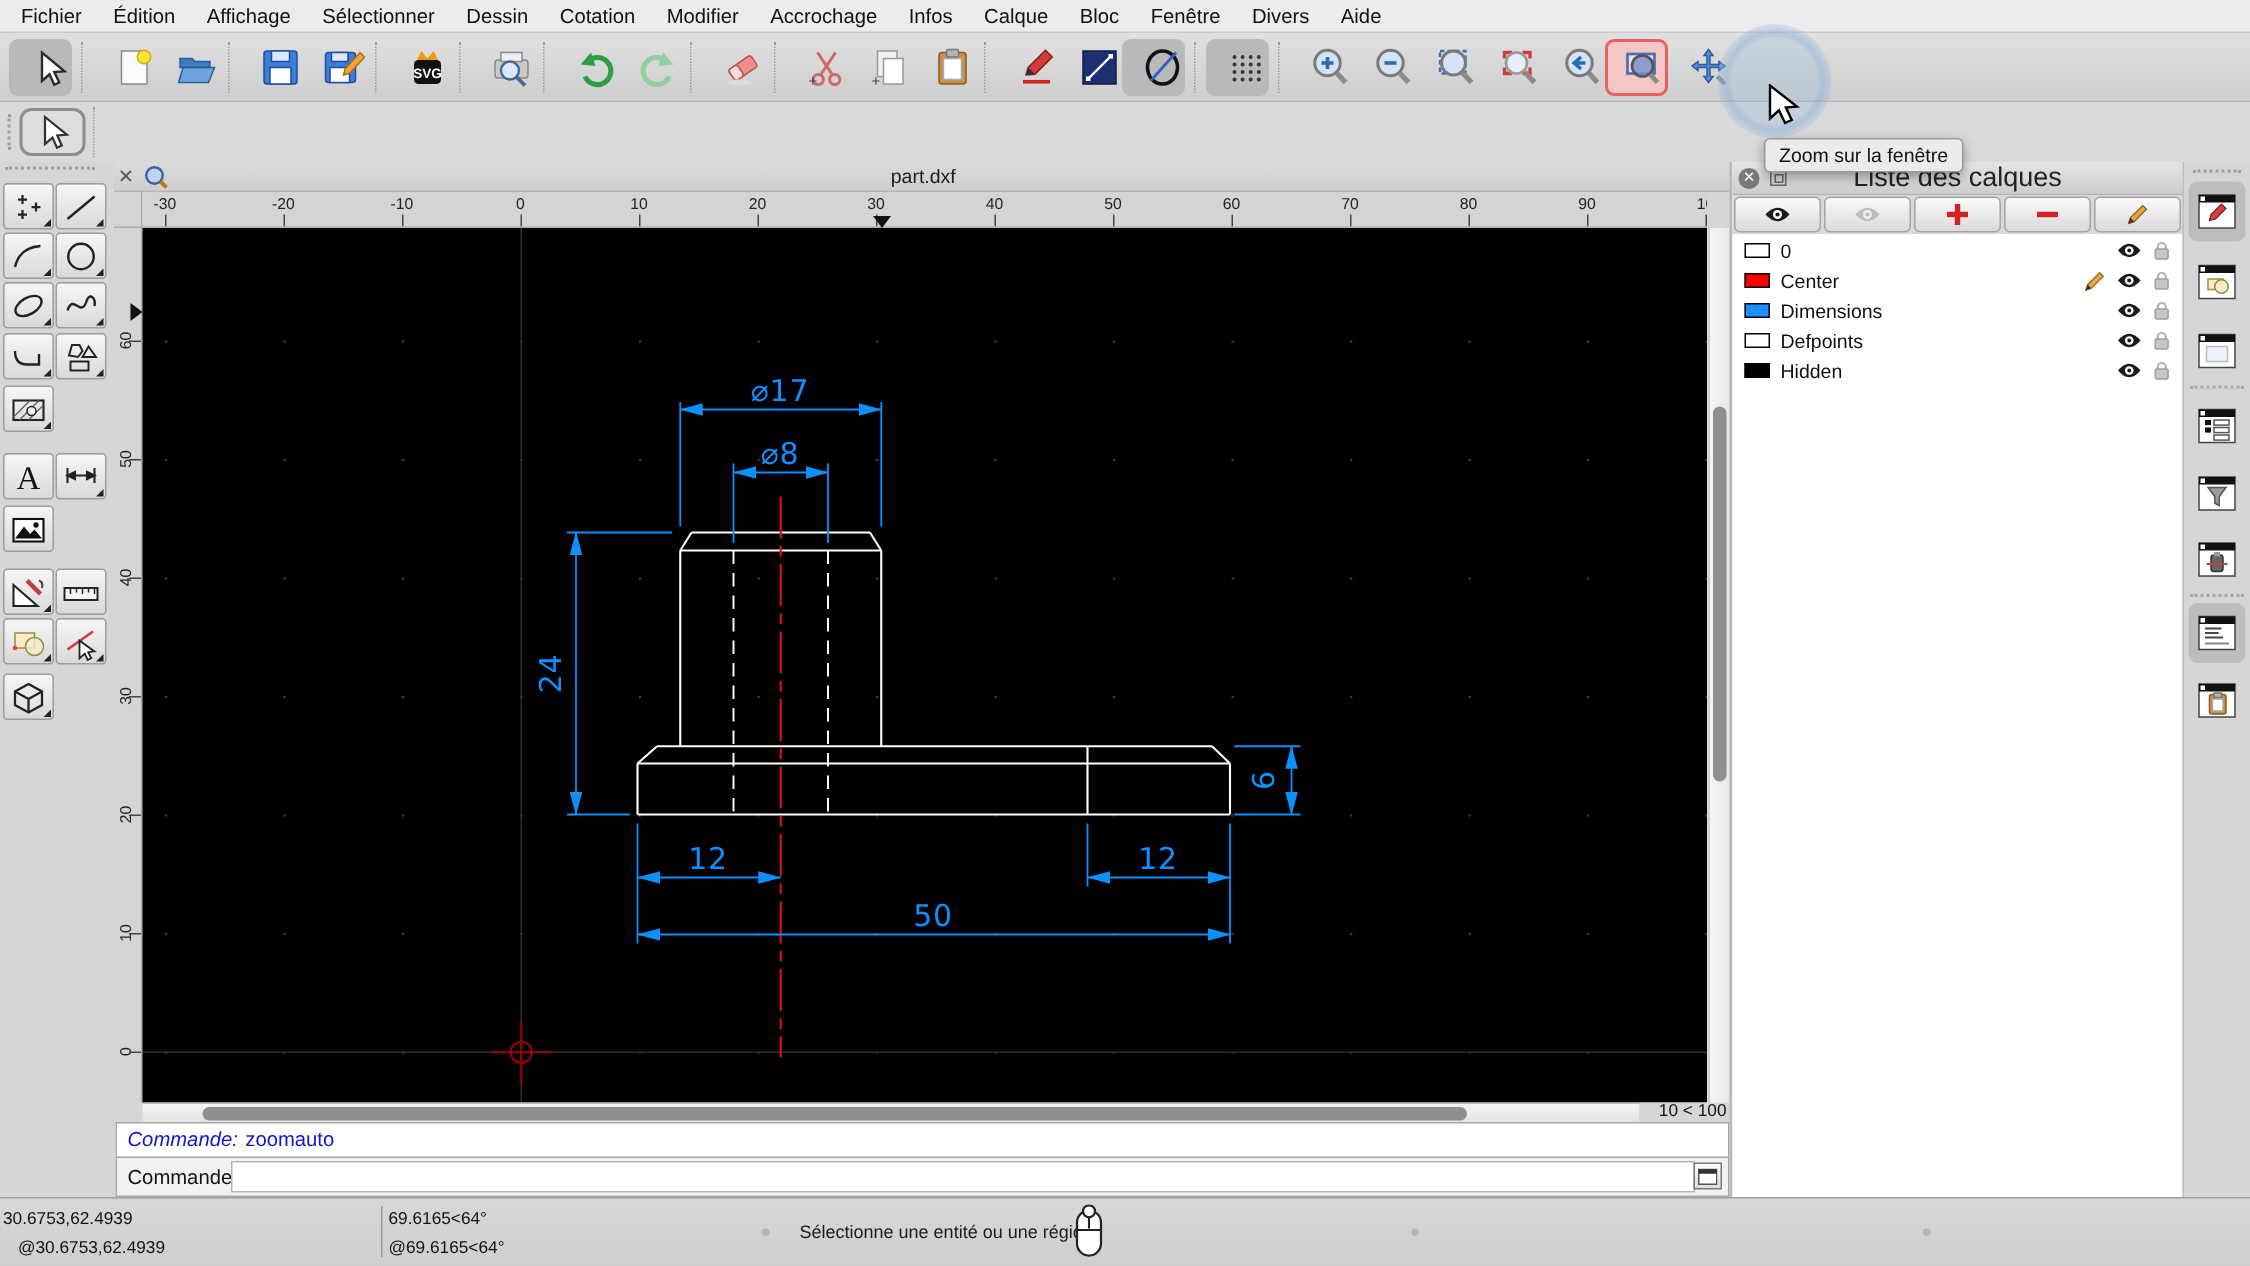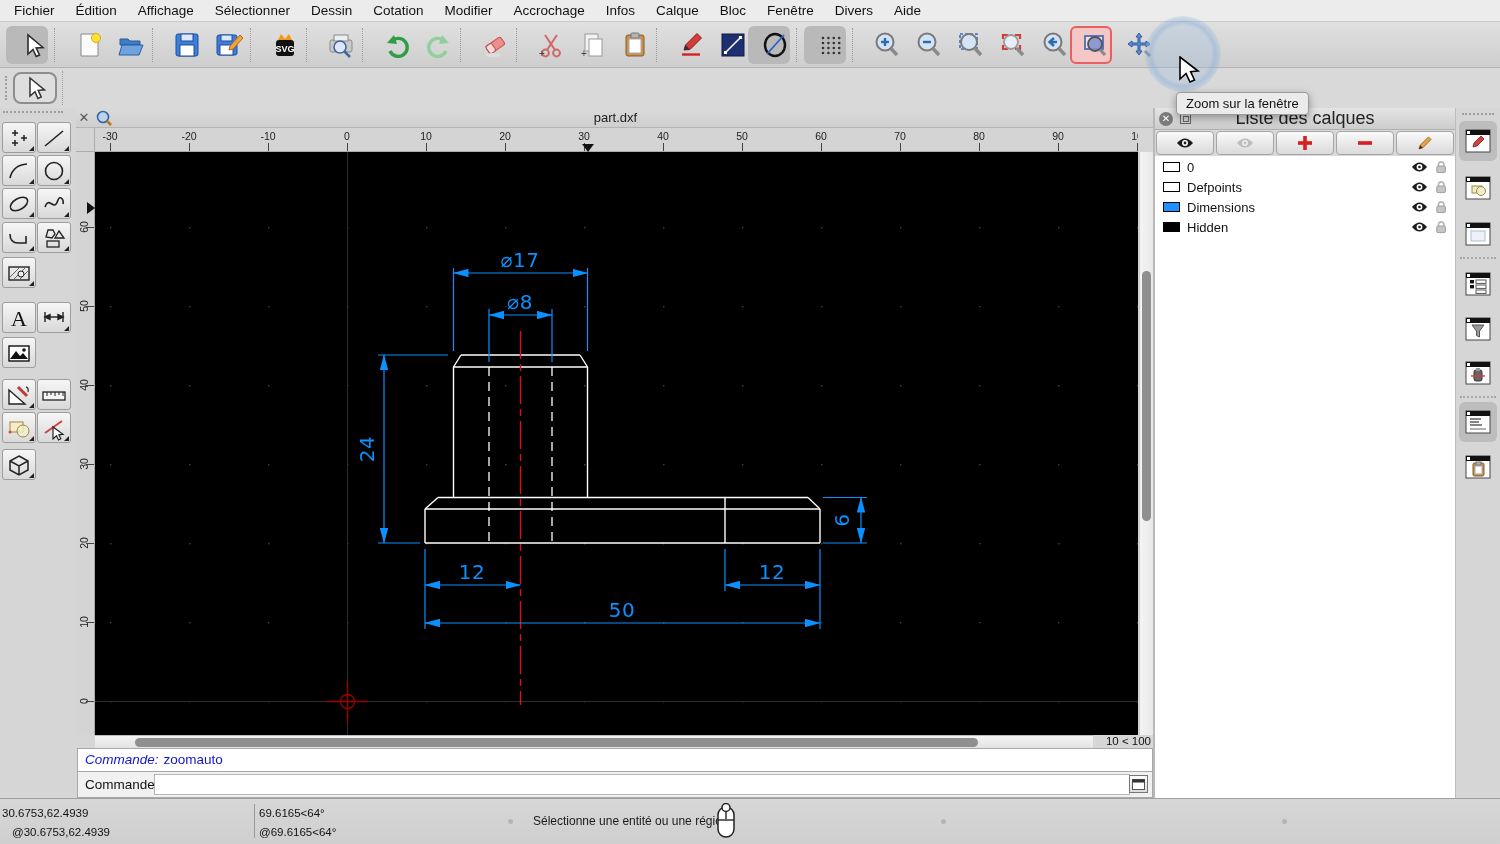--- a/index.html
+++ b/index.html
@@ -670,23 +670,27 @@
             <circle cx="8.5" cy="6" r="2.9" fill="#fff"></circle>
             <circle cx="8.5" cy="6" r="1.3" fill="#1b1b1b"></circle>
           </svg>
           <svg width="12" height="14">
             <path d="M3.5 6 V4.6 a2.7 2.7 0 0 1 5.4 0 V6" fill="none" stroke="#b8b8b8" stroke-width="1.6"></path>
             <rect x="1.8" y="6" width="8.6" height="6.6" rx="1.2" fill="#c6c6c6" stroke="#9e9e9e"></rect>
           </svg>
         </div>
       </div>
       <div class="layer-row">
-        <div class="layer-swatch" style="background: rgb(255, 255, 255);"></div>
-        <span class="layer-name">Defpoints</span>
+        <div class="layer-swatch" style="background: rgb(255, 0, 0);"></div>
+        <span class="layer-name">Center</span>
         <div class="layer-icons">
+          <svg width="15" height="15">
+            <path d="M1.5 13.5 L2.8 9.8 L10.8 1.8 L13.2 4.2 L5.2 12.2 Z" fill="#e8a33d" stroke="#8a5a20" stroke-width="0.8"></path>
+            <path d="M1.5 13.5 L2.8 9.8 L5.2 12.2 Z" fill="#333"></path>
+          </svg>
           <svg width="17" height="12">
             <path d="M1 6 Q8.5 -3 16 6 Q8.5 15 1 6 Z" fill="#1b1b1b"></path>
             <circle cx="8.5" cy="6" r="2.9" fill="#fff"></circle>
             <circle cx="8.5" cy="6" r="1.3" fill="#1b1b1b"></circle>
           </svg>
           <svg width="12" height="14">
             <path d="M3.5 6 V4.6 a2.7 2.7 0 0 1 5.4 0 V6" fill="none" stroke="#b8b8b8" stroke-width="1.6"></path>
             <rect x="1.8" y="6" width="8.6" height="6.6" rx="1.2" fill="#c6c6c6" stroke="#9e9e9e"></rect>
           </svg>
         </div>
@@ -700,20 +704,35 @@
             <circle cx="8.5" cy="6" r="2.9" fill="#fff"></circle>
             <circle cx="8.5" cy="6" r="1.3" fill="#1b1b1b"></circle>
           </svg>
           <svg width="12" height="14">
             <path d="M3.5 6 V4.6 a2.7 2.7 0 0 1 5.4 0 V6" fill="none" stroke="#b8b8b8" stroke-width="1.6"></path>
             <rect x="1.8" y="6" width="8.6" height="6.6" rx="1.2" fill="#c6c6c6" stroke="#9e9e9e"></rect>
           </svg>
         </div>
       </div>
       <div class="layer-row">
+        <div class="layer-swatch" style="background: rgb(255, 255, 255);"></div>
+        <span class="layer-name">Defpoints</span>
+        <div class="layer-icons">
+          <svg width="17" height="12">
+            <path d="M1 6 Q8.5 -3 16 6 Q8.5 15 1 6 Z" fill="#1b1b1b"></path>
+            <circle cx="8.5" cy="6" r="2.9" fill="#fff"></circle>
+            <circle cx="8.5" cy="6" r="1.3" fill="#1b1b1b"></circle>
+          </svg>
+          <svg width="12" height="14">
+            <path d="M3.5 6 V4.6 a2.7 2.7 0 0 1 5.4 0 V6" fill="none" stroke="#b8b8b8" stroke-width="1.6"></path>
+            <rect x="1.8" y="6" width="8.6" height="6.6" rx="1.2" fill="#c6c6c6" stroke="#9e9e9e"></rect>
+          </svg>
+        </div>
+      </div>
+      <div class="layer-row">
         <div class="layer-swatch" style="background: rgb(0, 0, 0);"></div>
         <span class="layer-name">Hidden</span>
         <div class="layer-icons">
           <svg width="17" height="12">
             <path d="M1 6 Q8.5 -3 16 6 Q8.5 15 1 6 Z" fill="#1b1b1b"></path>
             <circle cx="8.5" cy="6" r="2.9" fill="#fff"></circle>
             <circle cx="8.5" cy="6" r="1.3" fill="#1b1b1b"></circle>
           </svg>
           <svg width="12" height="14">
             <path d="M3.5 6 V4.6 a2.7 2.7 0 0 1 5.4 0 V6" fill="none" stroke="#b8b8b8" stroke-width="1.6"></path>

